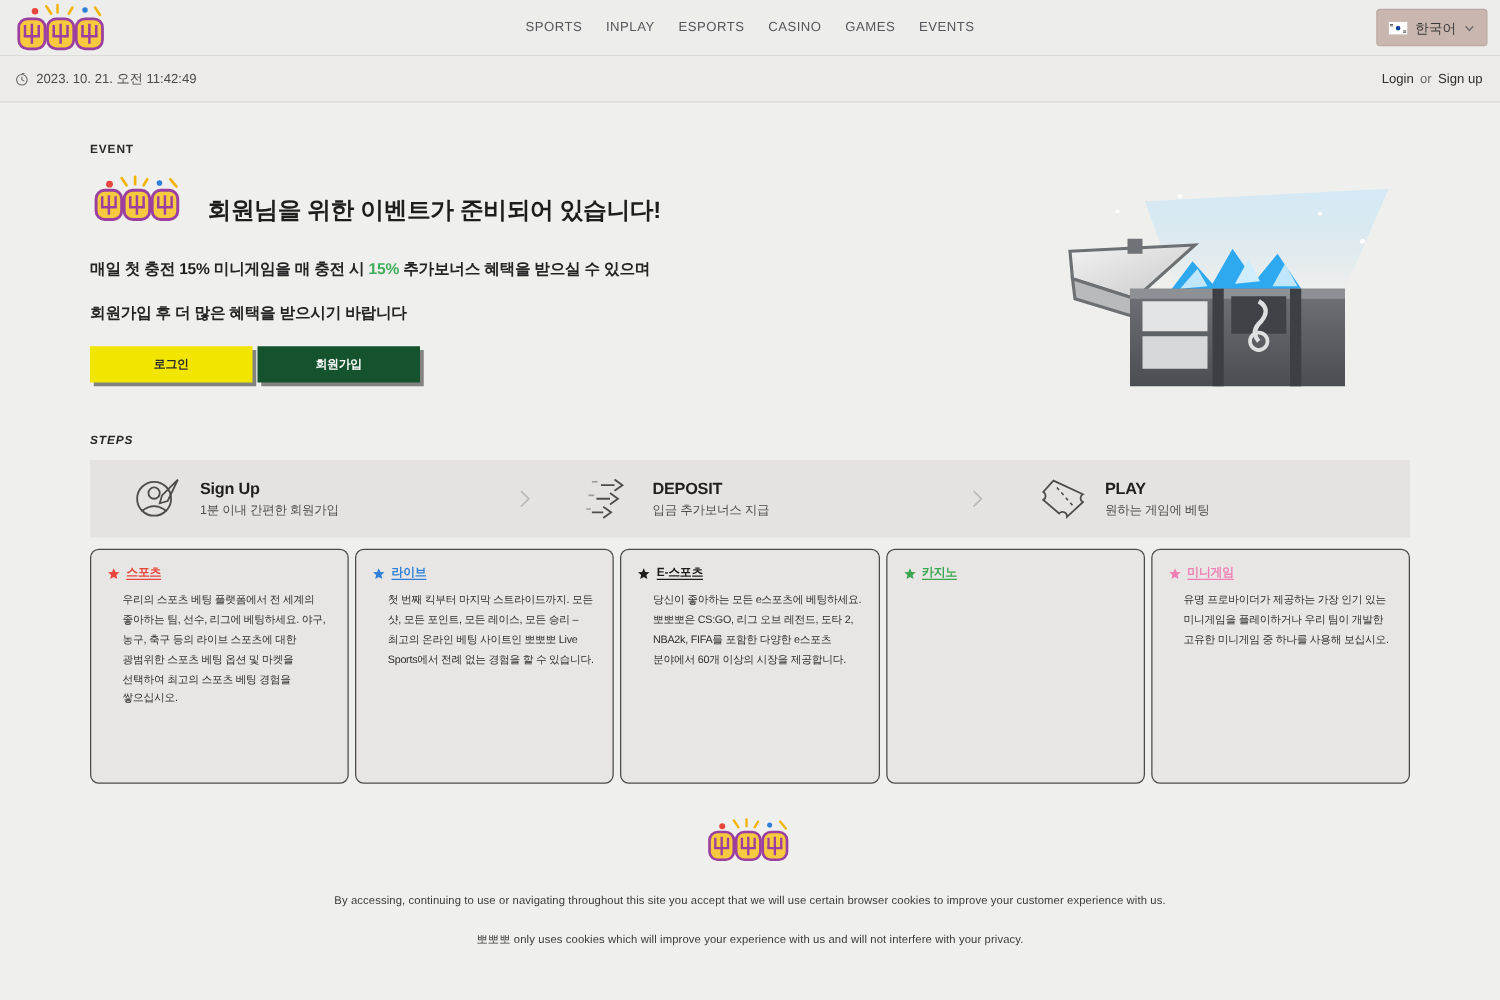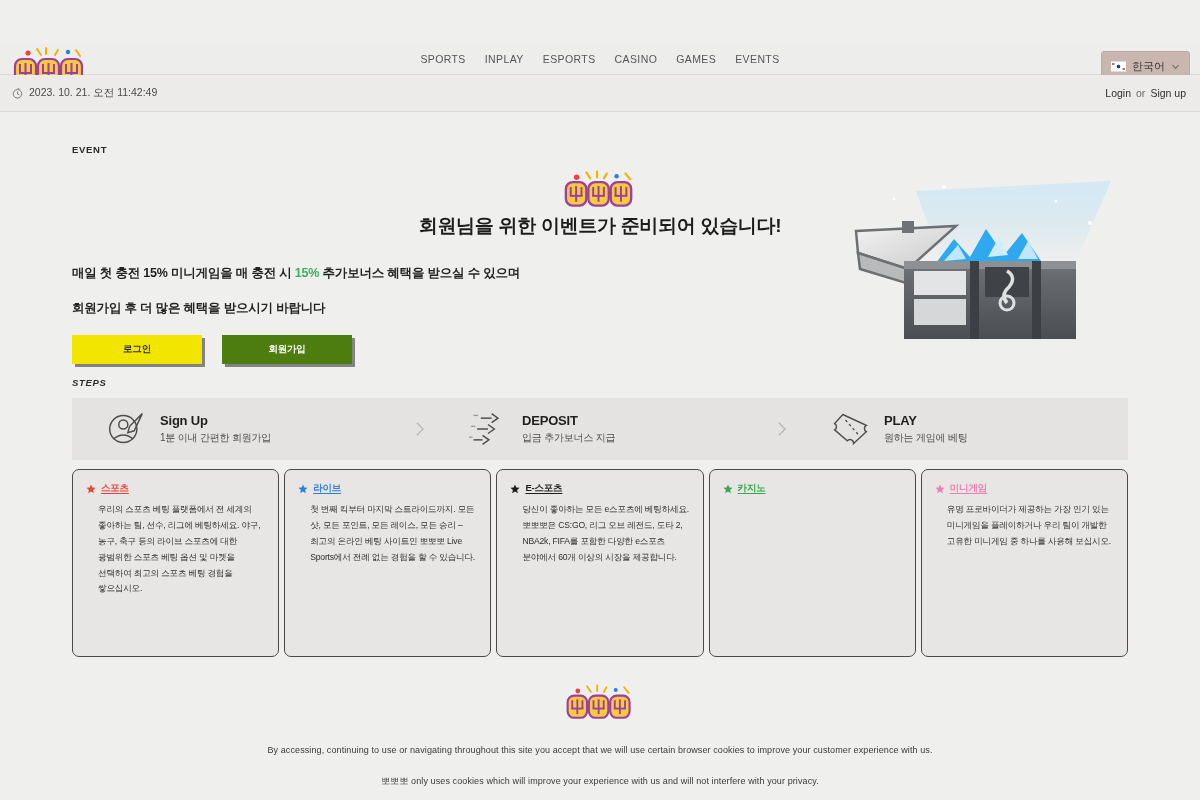--- a/index.html
+++ b/index.html
@@ -8,26 +8,25 @@
     width: 1200px; height: 800px;
     font-family: "Liberation Sans", "DejaVu Sans", sans-serif;
     background: #efefed;
     color: #2b2b2b;
     overflow: hidden;
   }
   .page { width: 1200px; height: 800px; position: relative; background: #efefed; }
 
   
   .topbar {
-    height: 31px; width: 100%;
+    height: 45px; width: 100%;
     background: #ededeb;
     border-bottom: 1px solid #dddbd8;
     display: flex; align-items: center;
     position: relative;
-    margin-top: 44px;
   }
   .logo-wrap { position: absolute; left: 10px; top: 2px; }
   .logo-svg { display: block; }
 
   .mainnav {
     position: absolute; left: 0; right: 0;
     display: flex; justify-content: center; align-items: center;
     gap: 19px;
   }
   .mainnav a {
@@ -72,21 +71,21 @@
 
   .sec-label {
     font-size: 9.5px; font-weight: bold; letter-spacing: .7px;
     color: #2a2a2a; text-transform: uppercase;
   }
   .sec-label.event { padding-top: 32px; }
 
   
   .hero { position: relative; height: 190px; margin-top: 14px; }
   .hero-left { position: relative; z-index: 2; }
-  .hero-title-row { display: flex; align-items: center; gap: 2px; flex-direction: column; }
+  .hero-title-row { display: flex; align-items: flex-end; gap: 16px; }
   .hero-logo { display: block; }
   .hero-title {
     font-size: 19px; font-weight: bold; color: #1d1d1d; letter-spacing: -.3px;
   }
   .hero-sub1 {
     margin-top: 26px; font-size: 12.5px; font-weight: bold; color: #242424;
     letter-spacing: -.2px;
   }
   .hero-sub1 .pct-dark { color: #1d1d1d; }
   .hero-sub1 .pct-green { color: #3fae5b; }
@@ -96,21 +95,21 @@
   }
   .hero-btns { margin-top: 18px; display: flex; gap: 4px; }
   .btn {
     width: 130px; height: 29px;
     display: flex; align-items: center; justify-content: center;
     font-size: 9.5px; font-weight: bold; border: none; cursor: pointer;
     box-shadow: 3px 3px 0 rgba(0,0,0,.45);
     letter-spacing: -.2px;
   }
   .btn-login { background: #f2e500; color: #2c2c2c; }
-  .btn-signup { background: #4d7c0f; color: #ffffff; margin-left: 16px; }
+  .btn-signup { background: #14532d; color: #ffffff; }
 
   .hero-art {
     position: absolute; right: -8px; top: 2px;
     width: 300px; height: 180px; z-index: 1;
   }
 
   
   .steps-label { margin-top: 18px; font-style: italic; }
   .steps-bar {
     margin-top: 10px;

